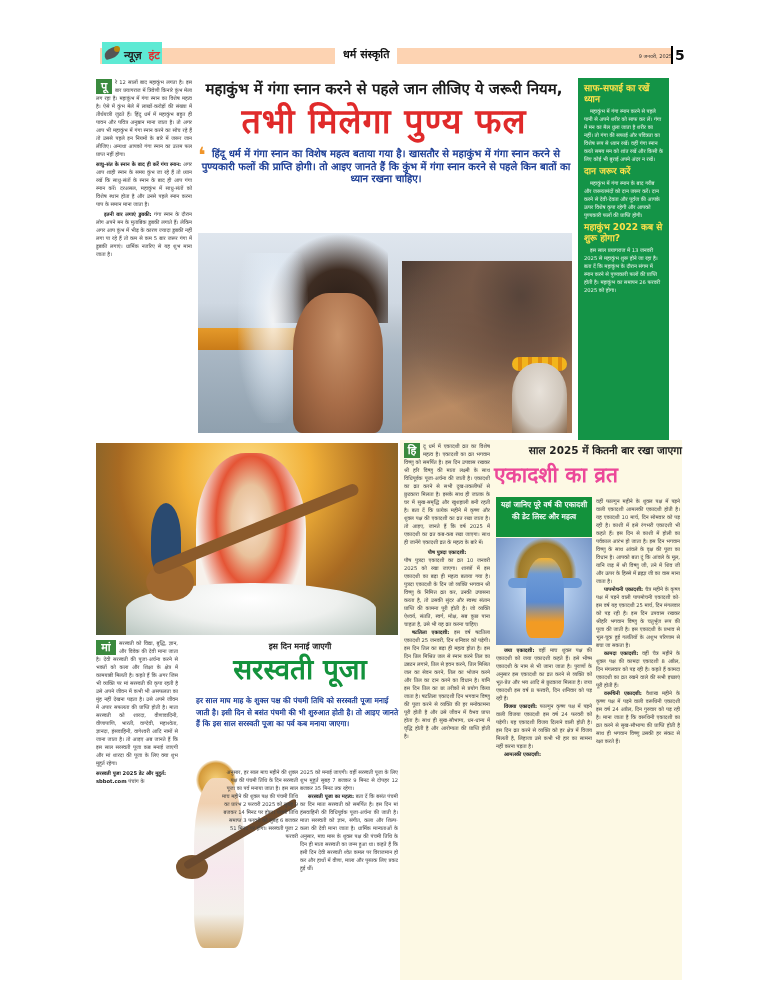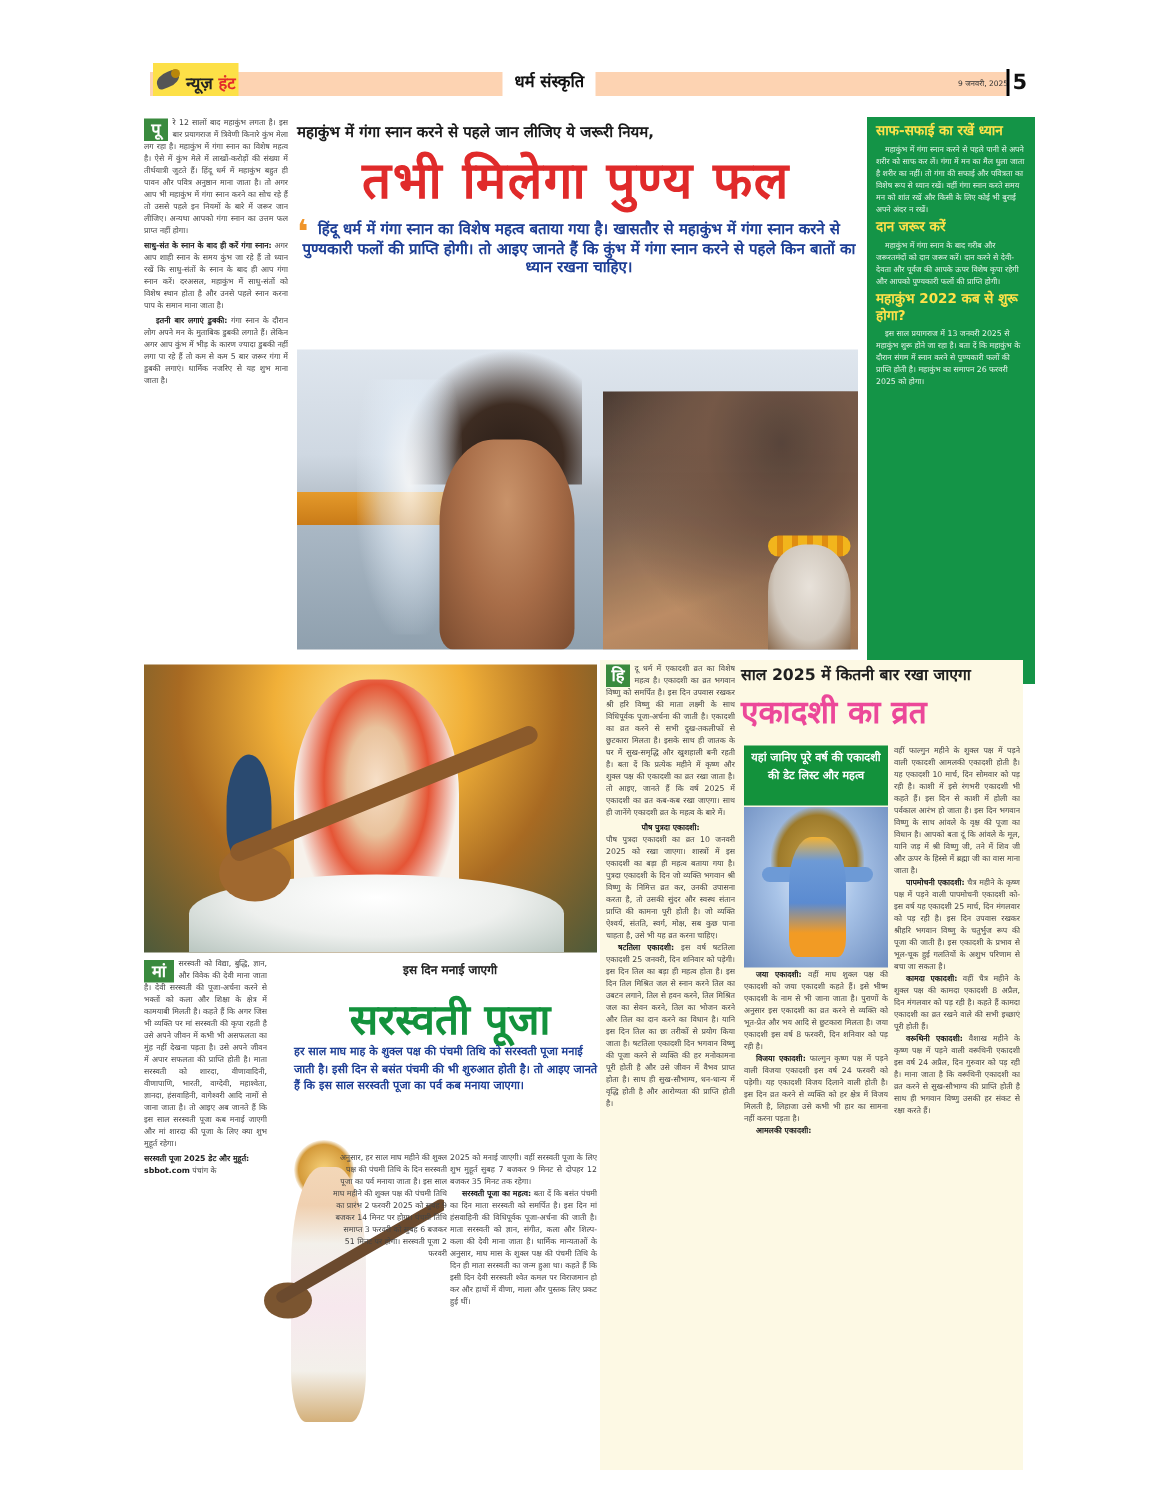--- a/index.html
+++ b/index.html
@@ -1,82 +1,82 @@
 <!DOCTYPE html>
 <html><head>
 <meta charset="utf-8">
 <style>
   * { box-sizing: border-box; margin: 0; padding: 0; }
   html, body { width: 768px; height: 997px; background: #ffffff; overflow: hidden; }
   body { font-family: "DejaVu Sans", sans-serif; color: #333; position: relative; }
 
   .masthead { position: absolute; left: 100px; top: 48px; width: 582px; height: 16px; background: #fdd3b2; }
-  .logo { position: absolute; left: 102px; top: 42px; height: 22px; display: flex; align-items: flex-end; background:#fde047; padding-right: 2px;}
+  .logo { position: absolute; left: 102px; top: 42px; height: 22px; display: flex; align-items: flex-end; background:#5eead4; padding-right: 2px; font-family: Liberation Mono, monospace;}
   .logo .bird { width: 22px; height: 20px; position: relative; }
   .logo .bird::before { content: ""; position: absolute; left: 2px; top: 4px; width: 16px; height: 10px; background: #555; border-radius: 60% 20% 60% 20%; transform: rotate(-20deg); }
   .logo .bird::after { content: ""; position: absolute; left: 12px; top: 2px; width: 6px; height: 6px; background: #b8860b; border-radius: 50%; }
   .logo .name { font-size: 11px; font-weight: bold; color: #222; line-height: 16px; }
   .logo .name .hunt { color: #e32b2b; }
   .section-label { position: absolute; left: 335px; top: 46px; background: #fff; padding: 0 8px; font-size: 11px; font-weight: bold; color: #111; line-height: 18px; }
   .date { position: absolute; right: 96px; top: 48px; font-size: 5px; color: #333; line-height: 16px; }
   .pagenum { position: absolute; left: 671px; top: 46px; border-left: 2px solid #000; padding-left: 2px; font-size: 14px; font-weight: bold; color: #111; line-height: 18px; background:#fff;}
 
   .col-text { font-size: 5.2px; line-height: 8px; color: #444; text-align: justify; }
   .col-text b { color: #222; }
   .dropcap { float: left; width: 16px; height: 15px; background: #3a8a3e; color: #fff; font-weight: bold; font-size: 11px; text-align: center; line-height: 15px; margin: 1px 3px 0 0; }
 
   .left-col { position: absolute; left: 96px; top: 78px; width: 96px; height: 360px; overflow: hidden; }
 
-  .headline-small { position: absolute; left: 198px; top: 80px; width: 372px; font-size: 10px; font-weight: bold; color: #1a1a1a; line-height: 18px; white-space: nowrap; }
+  .headline-small { position: absolute; left: 198px; top: 80px; width: 372px; text-align: center; font-size: 15px; font-weight: bold; color: #1a1a1a; line-height: 18px; white-space: nowrap; }
   .headline-big { position: absolute; left: 198px; top: 101px; width: 372px; text-align: center; font-size: 34px; font-weight: bold; color: #e02a2a; line-height: 40px; white-space: nowrap; letter-spacing: 1px; }
   .intro { position: absolute; left: 200px; top: 148px; width: 372px; font-size: 10px; font-weight: bold; color: #1e3f96; line-height: 12.5px; text-align: center; }
   .quote-mark { position: absolute; left: 198px; top: 145px; font-size: 22px; color: #f0952a; font-weight: bold; line-height: 22px; }
 
   .kumbh-photo { position: absolute; left: 198px; top: 233px; width: 374px; height: 200px; overflow: hidden;
     background: linear-gradient(180deg, #dfe6ee 0%, #cfd8e2 35%, #b9c3cd 48%, #a9b7c4 60%, #8fa0ae 100%); }
   .kp-crowd { position: absolute; right: 0; top: 28px; width: 170px; height: 172px;
     background: radial-gradient(ellipse at 70% 20%, #4a3428 0%, #6b4a36 30%, transparent 70%),
                 linear-gradient(160deg, #3d2a20 0%, #7a5a44 40%, #c08a5c 70%, #a0704a 100%); opacity: .9; }
   .kp-man { position: absolute; left: 95px; top: 60px; width: 90px; height: 140px;
     background: radial-gradient(ellipse at 50% 30%, #c9936a 0%, #a86d48 50%, #7a4b2f 100%); border-radius: 40% 40% 10% 10%; }
   .kp-hair { position: absolute; left: 70px; top: 0; width: 120px; height: 90px;
     background: radial-gradient(ellipse at 60% 80%, #2a1e18 0%, #3d2c22 35%, transparent 70%); }
   .kp-splash { position: absolute; left: 40px; top: 20px; width: 70px; height: 170px;
     background: radial-gradient(ellipse at 50% 40%, rgba(255,255,255,.8) 0%, rgba(230,240,250,.5) 40%, transparent 75%); }
   .kp-boat { position: absolute; left: 0; top: 95px; width: 100px; height: 22px; background: linear-gradient(180deg,#e59a2a,#c97b18); }
   .kp-sadhu { position: absolute; right: 5px; bottom: 0; width: 55px; height: 70px; background: radial-gradient(ellipse at 50% 40%, #e8e2da 0%, #cfc6bb 60%, #8a6a4e 100%); border-radius: 45% 45% 0 0; }
   .kp-flowers { position: absolute; right: 5px; bottom: 62px; width: 55px; height: 14px; background: repeating-linear-gradient(90deg,#f2b51c 0 6px,#e08d10 6px 10px); border-radius: 8px; }
 
-  .green-box { position: absolute; left: 578px; top: 78px; width: 112px; height: 378px; background: #149447; padding: 5px 6px; color: #e8f5ea; overflow: hidden; }
+  .green-box { position: absolute; left: 578px; top: 78px; width: 91px; height: 378px; background: #149447; padding: 5px 6px; color: #e8f5ea; overflow: hidden; }
   .green-box h3 { font-size: 9px; line-height: 11px; color: #ffe24a; font-weight: bold; margin-bottom: 2px; }
   .green-box p { font-size: 5.2px; line-height: 8px; text-indent: 6px; margin-bottom: 3px; }
 
   .saraswati-photo { position: absolute; left: 96px; top: 443px; width: 302px; height: 192px; overflow: hidden;
     background: radial-gradient(ellipse at 50% 15%, #fde08a 0%, #f1b038 30%, #a86a22 60%, #4d5a3a 100%); }
   .sp-figure { position: absolute; left: 100px; top: 10px; width: 110px; height: 170px; background: radial-gradient(ellipse at 50% 40%, #f7e0c8 0%, #e9c29c 25%, #e55435 45%, #f7f2ec 70%); border-radius: 45% 45% 20% 20%; }
   .sp-veena { position: absolute; left: 50px; top: 80px; width: 220px; height: 12px; background: #8b5a2b; transform: rotate(-22deg); border-radius: 6px; }
   .sp-veena-body { position: absolute; left: 50px; top: 120px; width: 48px; height: 38px; background: #a0682f; border-radius: 50%; }
   .sp-lotus { position: absolute; left: 30px; top: 140px; width: 250px; height: 52px; background: radial-gradient(ellipse at 50% 30%, #ffffff 0%, #eef0ee 50%, #b9c6c0 100%); border-radius: 50% 50% 0 0; }
   .sp-peacock { position: absolute; left: 55px; top: 60px; width: 30px; height: 70px; background: #2a4a70; border-radius: 50% 50% 30% 30%; }
 
   .sara-left { position: absolute; left: 96px; top: 639px; width: 82px; height: 355px; overflow: hidden; }
   .sara-kicker { position: absolute; left: 250px; top: 641px; width: 100px; text-align: center; font-size: 8px; font-weight: bold; color: #222; line-height: 12px; }
-  .sara-title { position: absolute; left: 210px; top: 652px; width: 180px; text-align: center; font-size: 28px; font-weight: bold; color: #13923c; line-height: 36px; margin-top: 10px; }
+  .sara-title { position: absolute; left: 210px; top: 652px; width: 180px; text-align: center; font-size: 28px; font-weight: bold; color: #13923c; line-height: 36px; }
   .sara-intro { position: absolute; left: 196px; top: 695px; width: 206px; font-size: 7.4px; font-weight: bold; color: #1e3f96; line-height: 11.5px; text-align: left; }
   .sara-photo2 { position: absolute; left: 176px; top: 760px; width: 120px; height: 190px; overflow: hidden; }
   .s2-halo { position: absolute; left: 20px; top: 0; width: 40px; height: 40px; background: radial-gradient(circle,#f7d27a 0%,#d49a3a 60%,transparent 72%); border-radius: 50%; }
   .s2-body { position: absolute; left: 18px; top: 18px; width: 50px; height: 170px; background: linear-gradient(180deg, #f3d7b8 0%, #f0d0b0 15%, #f3f0ea 30%, #f7e8ee 55%, #f3f0ea 80%, #d4b07a 100%); border-radius: 40% 40% 20% 20%; }
   .s2-veena { position: absolute; left: 0; top: 70px; width: 130px; height: 8px; background: #6b4a2e; transform: rotate(-30deg); border-radius: 4px; }
   .s2-veena-body { position: absolute; left: 0; top: 95px; width: 32px; height: 24px; background: #7b5530; border-radius: 50%; }
   .sara-mid { position: absolute; left: 222px; top: 768px; width: 76px; height: 190px; overflow: hidden; }
   .sara-mid .col-text { text-align: right; }
   .sara-right { position: absolute; left: 300px; top: 768px; width: 98px; height: 226px; overflow: hidden; }
 
   .ek-bg { position: absolute; left: 400px; top: 440px; width: 282px; height: 540px; background: #fdf9e4; }
-  .ek-kicker { position: absolute; left: 494px; top: 442px; width: 188px; text-align: left; font-size: 10.5px; font-weight: bold; color: #1f1f1f; line-height: 16px; white-space: nowrap; }
+  .ek-kicker { position: absolute; left: 494px; top: 442px; width: 188px; text-align: right; font-size: 10.5px; font-weight: bold; color: #1f1f1f; line-height: 16px; white-space: nowrap; }
   .ek-title { position: absolute; left: 494px; top: 460px; width: 188px; text-align: left; font-size: 21px; font-weight: bold; color: #ec4899; line-height: 30px; }
   .ek-col1 { position: absolute; left: 404px; top: 442px; width: 86px; height: 540px; overflow: hidden; }
   .ek-greenbox { position: absolute; left: 496px; top: 497px; width: 96px; height: 40px; background: #13923c; color: #fff; font-size: 7.4px; font-weight: bold; line-height: 12px; text-align: center; padding-top: 2px; }
   .ek-vishnu { position: absolute; left: 496px; top: 538px; width: 96px; height: 107px; overflow: hidden;
     background: radial-gradient(ellipse at 50% 45%, #e6eef9 0%, #a9c4e8 40%, #6e8ec0 100%); }
   .v-body { position: absolute; left: 30px; top: 20px; width: 38px; height: 80px; background: linear-gradient(180deg,#f3b233 0%, #6d9ad6 20%, #5b8bd1 55%, #f29b24 80%); border-radius: 40% 40% 15% 15%; }
   .v-arms { position: absolute; left: 12px; top: 40px; width: 74px; height: 10px; background: #6d9ad6; border-radius: 5px; }
   .v-hood { position: absolute; left: 18px; top: 0; width: 62px; height: 40px; background: radial-gradient(ellipse at 50% 90%, #c8a24a 0%, #9d7a2a 60%, transparent 72%); }
   .ek-col2a { position: absolute; left: 496px; top: 646px; width: 96px; height: 340px; overflow: hidden; }
   .ek-col3 { position: absolute; left: 596px; top: 497px; width: 84px; height: 490px; overflow: hidden; }

